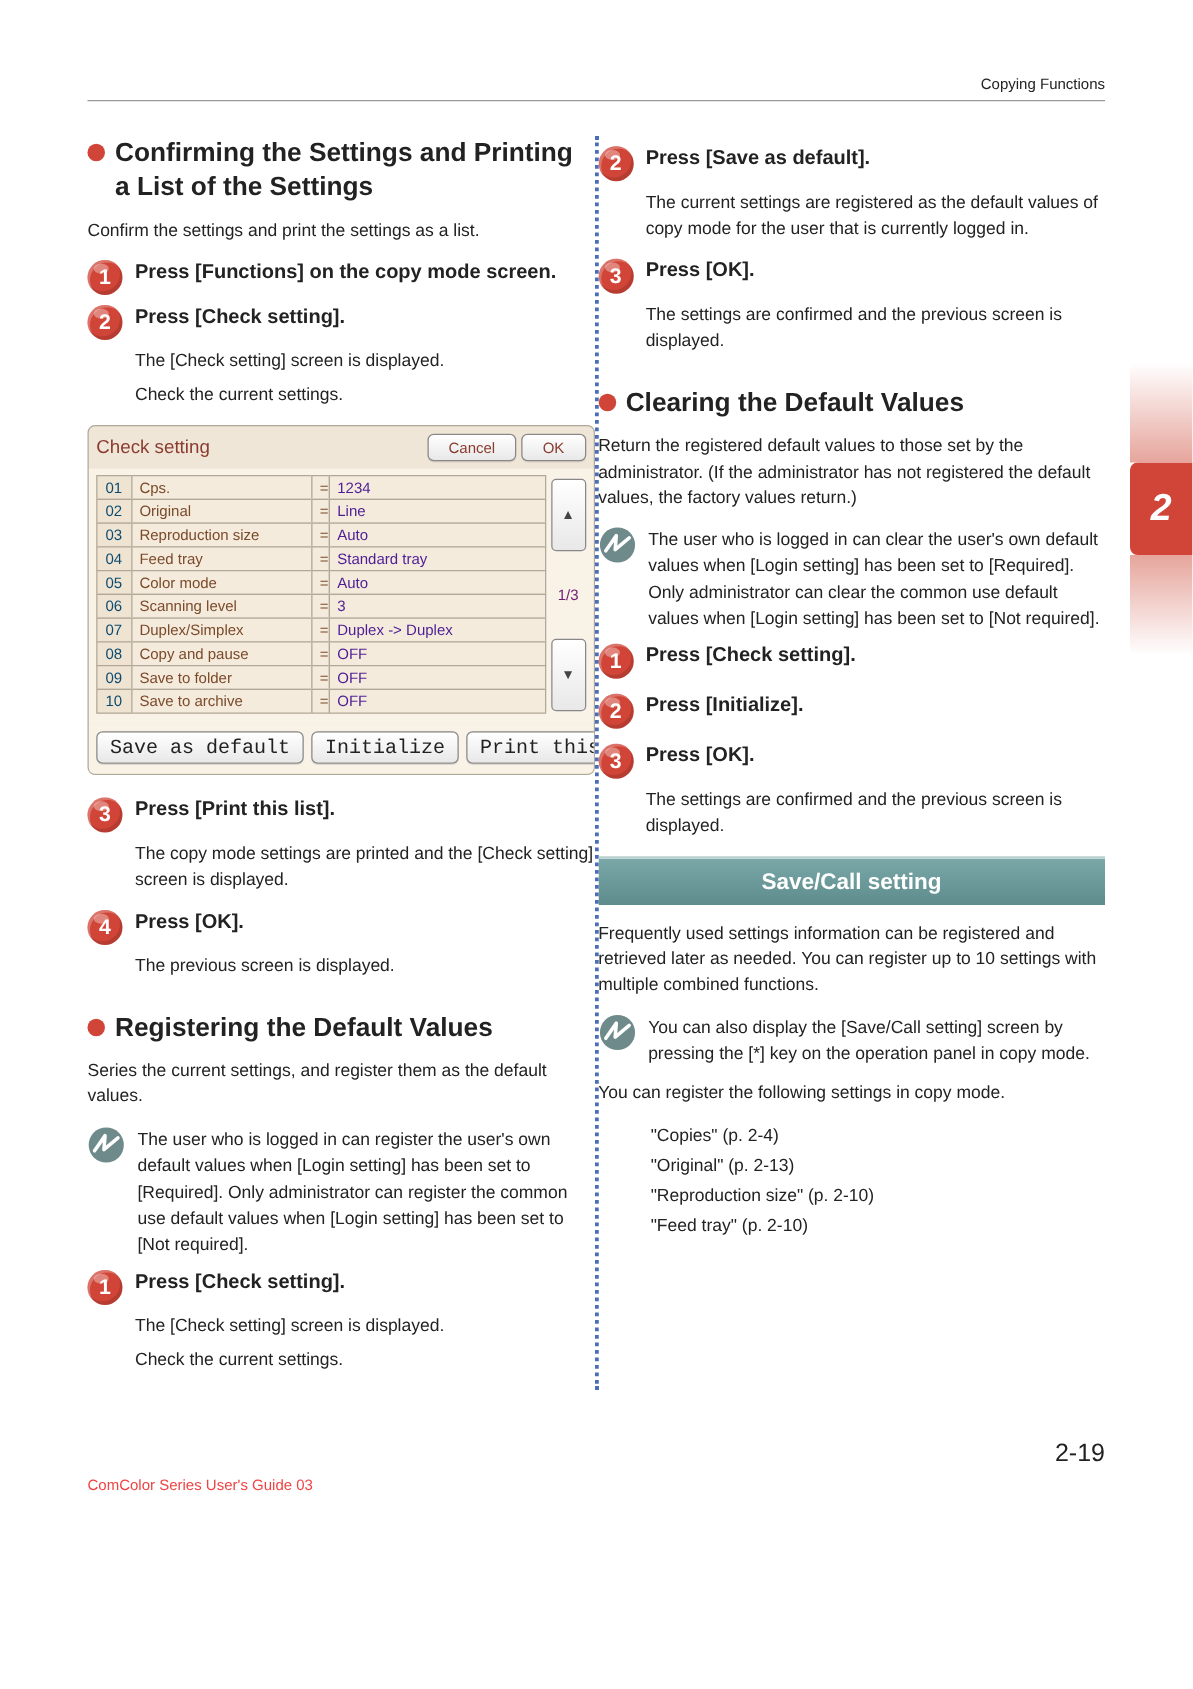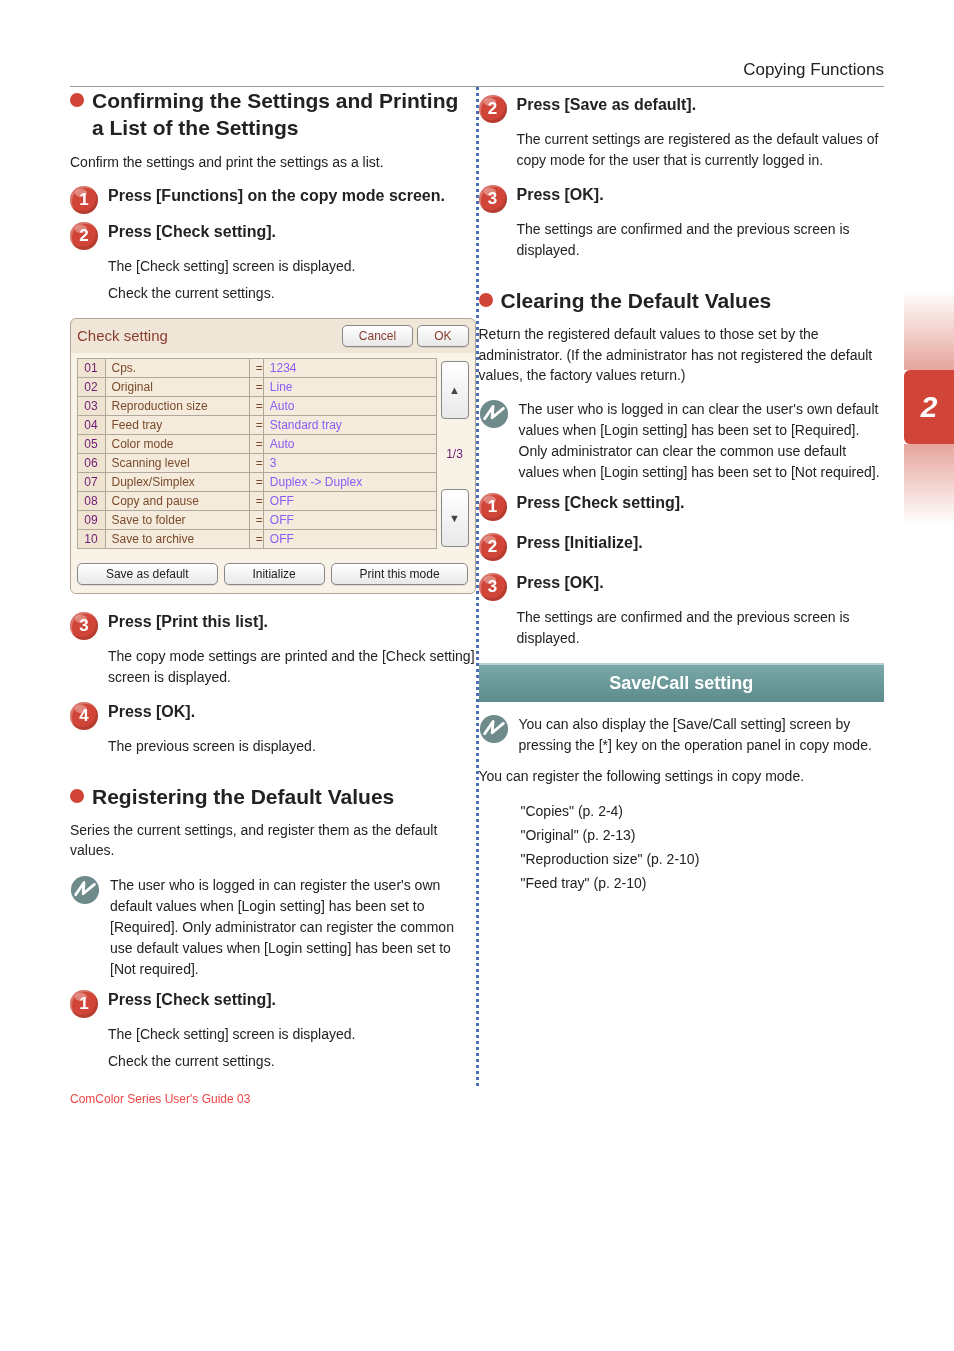--- a/index.html
+++ b/index.html
@@ -21,23 +21,24 @@
     background:#fff;
     width:954px;
   }
   .page{
     width:954px;
     padding:60px 70px 40px 70px;
     position:relative;
   }
   .top-header{
     text-align:right;
-    font-size:17px;
+    font-size:12px;
     border-bottom:1px solid #999;
     padding-bottom:6px;
+    margin-bottom:28px;
   }
   .columns{
     display:flex;
   }
   .col-left,.col-right{
     flex:1 1 50%;
     min-width:0;
   }
   .col-sep{
     width:0;
@@ -128,24 +129,24 @@
   }
   .settings-body>div{
     border:1px solid var(--border-table);
     background:var(--bg-table);
     font-size:12px;
     padding:2px 6px;
     margin:-0.5px;
     white-space:nowrap;
     overflow:hidden;text-overflow:ellipsis;
   }
-  .settings-body>div.idx{color:#701a75;text-align:center;background:#efe4d2;}
+  .settings-body>div.idx{color:#0c4a6e;text-align:center;background:#efe4d2;}
   .settings-body>div.eq{color:#7a4a2b;text-align:center;}
   .settings-body>div.name{color:#7a4a2b;}
-  .settings-body>div.val{color:#8b5cf6;}
+  .settings-body>div.val{color:#4c1d95;}
   .scroll-col{
     width:28px;flex:0 0 28px;
     display:flex;flex-direction:column;
     margin-left:4px;
   }
   .scroll-btn{
     flex:1 1 auto;
     border:1px solid #888;border-radius:4px;
     background:linear-gradient(#fff,#e8e8e8);
     display:flex;align-items:center;justify-content:center;
@@ -155,21 +156,21 @@
   .page-ind{
     flex:1.2 1 auto;
     display:flex;align-items:center;justify-content:center;
     font-size:12px;color:#701a75;
   }
   .panel-footer{
     display:flex;gap:6px;
     padding:6px 6px 8px 6px;
     background:#f8f2e7;
   }
-  .panel-footer .btn{flex:1 1 auto;text-align:center;font-size:12px;}
+  .panel-footer .btn{flex:1 1 auto;text-align:center;font-size:16px;font-family:Liberation Mono, monospace;}
 
   
   .bar-heading{
     background:linear-gradient(#7aa8a8,#5e8c8c);
     color:#fff;
     font-weight:bold;
     font-size:18px;
     padding:8px 12px;
     border-top:2px solid #b9d0d0;
     margin:14px 0 12px 0;
@@ -382,20 +383,21 @@
         <div class="step-icon">2</div>
         <div class="step-title">Press [Initialize].</div>
       </div>
       <div class="step-row" style="margin-top:12px">
         <div class="step-icon">3</div>
         <div class="step-title">Press [OK].</div>
       </div>
       <div class="step-body">The settings are confirmed and the previous screen is displayed.</div>
 
       <div class="bar-heading">Save/Call setting</div>
+      <p class="body">Frequently used settings information can be registered and retrieved later as needed. You can register up to 10 settings with multiple combined functions.</p>
 
       <div class="note-row">
         <span class="note-icon">
           <svg viewBox="0 0 32 32">
               <circle cx="16" cy="16" r="15" fill="#6f8a8a"></circle>
               <path d="M6 21 L15 8 L14 20 L26 10" stroke="#fff" stroke-width="3" fill="none" stroke-linecap="round" stroke-linejoin="round"></path>
             </svg>
         </span>
         <div class="note-text">You can also display the [Save/Call setting] screen by pressing the [*] key on the operation panel in copy mode.</div>
       </div>
@@ -403,14 +405,15 @@
       <p class="body">You can register the following settings in copy mode.</p>
       <div class="ref-list" id="ref-list">
           <div>"Copies" (p. 2-4)</div>
           <div>"Original" (p. 2-13)</div>
           <div>"Reproduction size" (p. 2-10)</div>
           <div>"Feed tray" (p. 2-10)</div>
         </div>
     </div>
   </div>
 
+  <div class="page-num">2-19</div>
   <div class="foot-note">ComColor Series User's Guide 03</div>
 </div>
 
 </body></html>

